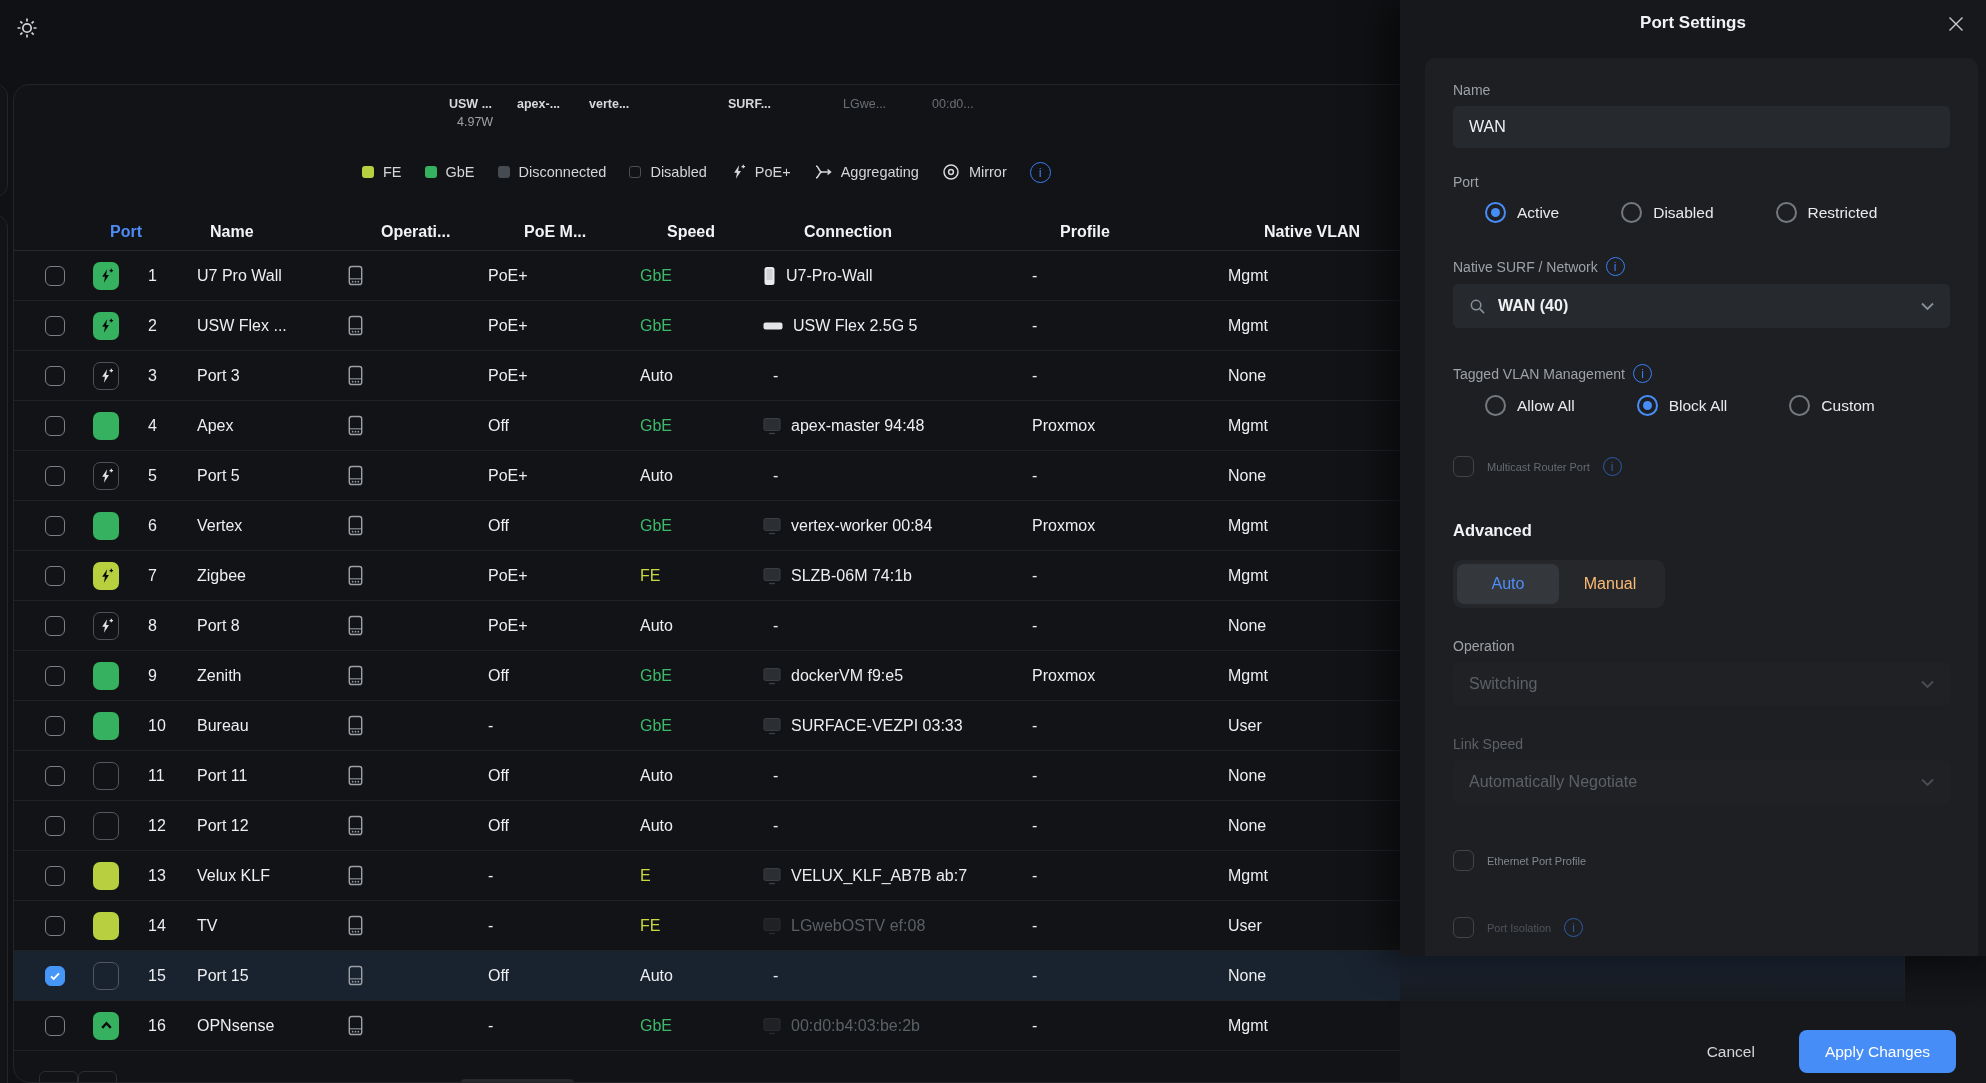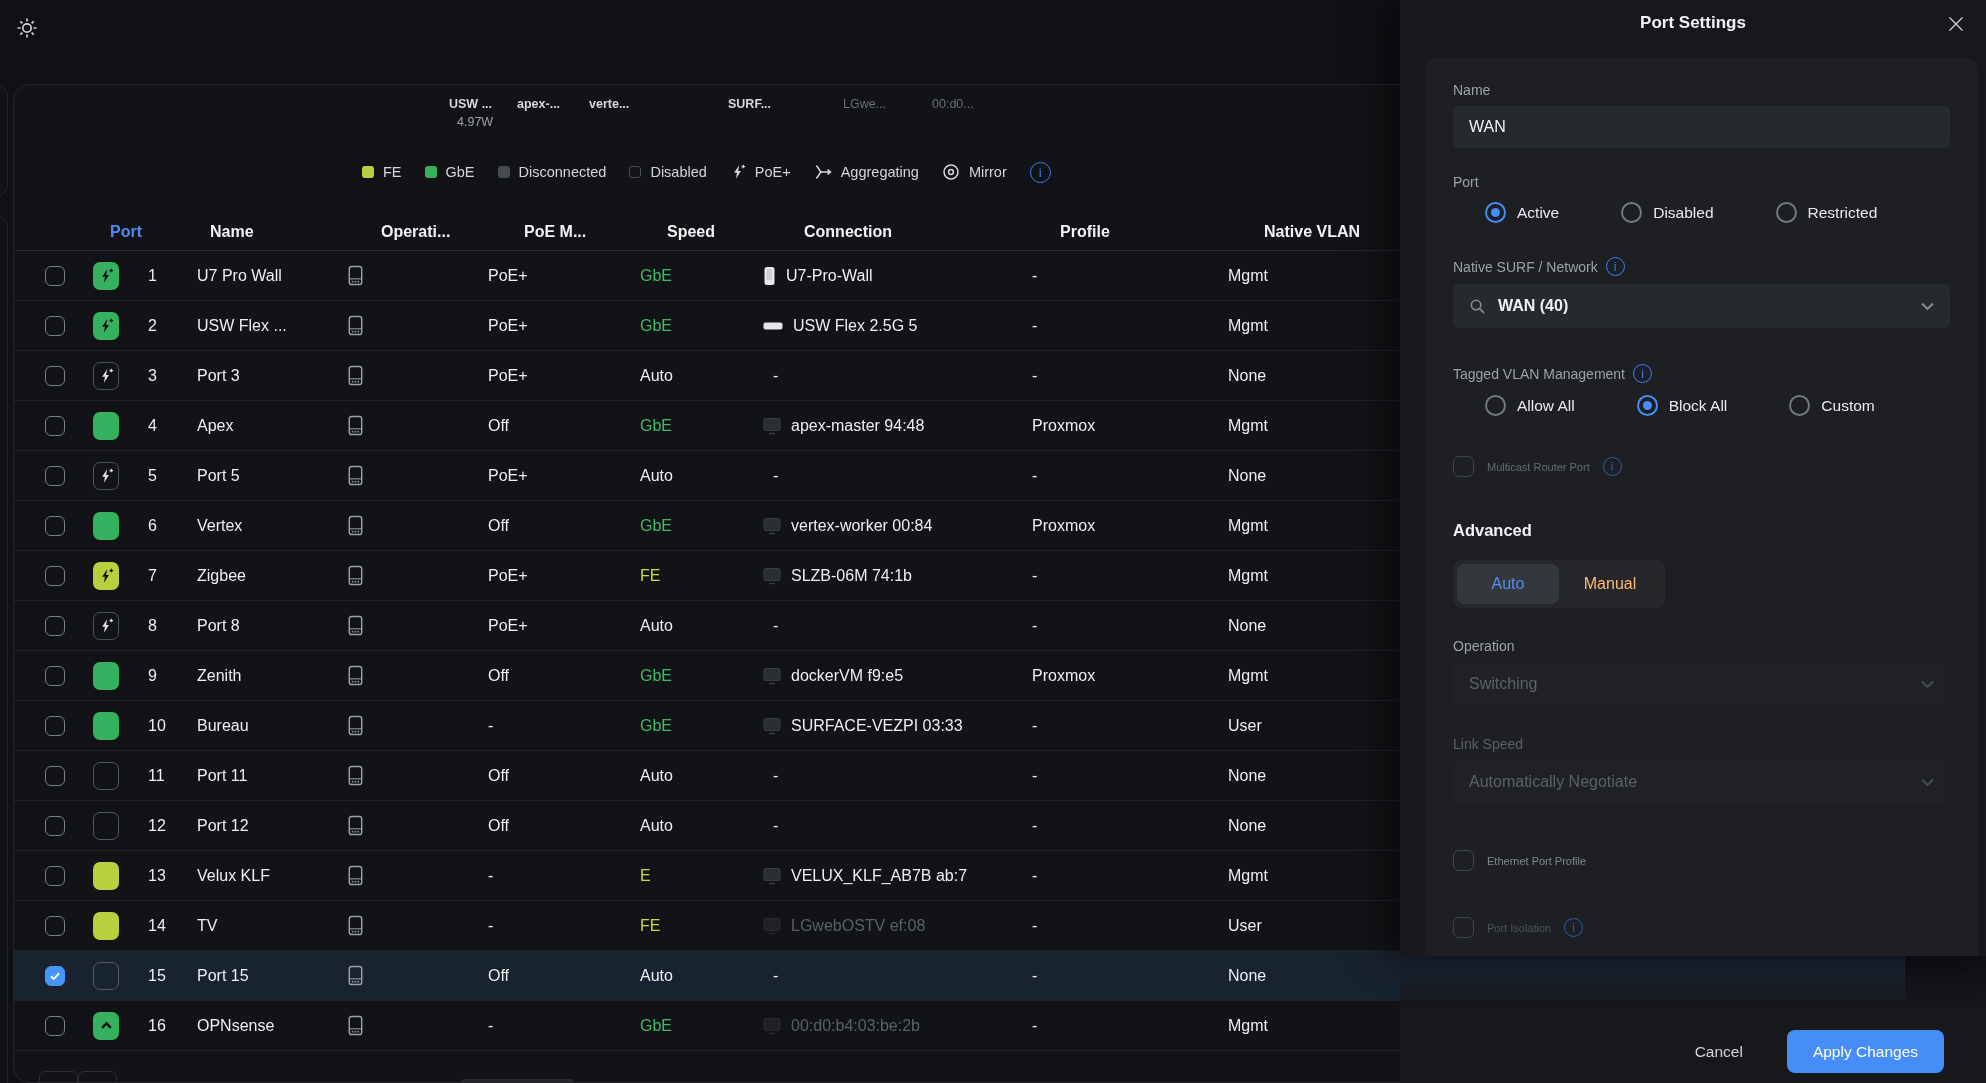--- a/index.html
+++ b/index.html
@@ -89,21 +89,21 @@
   .cbx{width:21px;height:21px;border:1.5px solid #3f4449;border-radius:6px;}
   .check-row .clabel{font-size:11px;}
   .check-row.d1 .clabel{color:#666b71;} .check-row.d2 .clabel{color:#82878d;} .check-row.d3 .clabel{color:#4f545a;}
   .info{width:19px;height:19px;border:1.5px solid #3b7ef5;border-radius:50%;color:#3b7ef5;font-size:12px;display:inline-flex;align-items:center;justify-content:center;font-style:normal;cursor:pointer;flex:0 0 auto;}
   .info.dim{border-color:#2d5ba6;color:#2d5ba6;}
   .sect{font-size:16.5px;font-weight:700;color:#f2f3f5;}
   .seg{margin-top:20px;width:212px;height:48px;background:#25272b;border-radius:9px;display:flex;align-items:center;padding:4px;}
   .seg-btn{flex:1;height:40px;border:none;background:transparent;border-radius:7px;font-size:16px;color:#fdba74;cursor:pointer;}
   .seg-btn.active{background:#34373c;color:#4f8ef7;}
   .fade{position:absolute;left:1400px;right:0;bottom:63px;height:55px;background:linear-gradient(to bottom,rgba(23,24,27,0),#17181b 85%);pointer-events:none;}
-  .pfooter{position:absolute;left:1400px;right:0;bottom:0;height:63px;background:#17181b;display:flex;align-items:center;justify-content:flex-end;gap:44px;padding-right:42px;}
+  .pfooter{position:absolute;left:1400px;right:0;bottom:0;height:63px;background:#17181b;display:flex;align-items:center;justify-content:flex-end;gap:44px;padding-right:30px;}
   .cancel{font-size:15.5px;color:#d3d5d8;cursor:pointer;}
   .apply{background:#478df7;color:#fff;border:none;border-radius:8px;height:43px;padding:0 26px;font-size:15.5px;cursor:pointer;}
 
   .mt24{margin-top:24px;} .mt26{margin-top:26px;} .mt30{margin-top:30px;} .mt34{margin-top:34px;}
   .mt36{margin-top:36px;} .mt40{margin-top:40px;} .mt44{margin-top:44px;} .mt46{margin-top:46px;}
 </style>
 </head>
 <body>
 
 <div class="stage">

